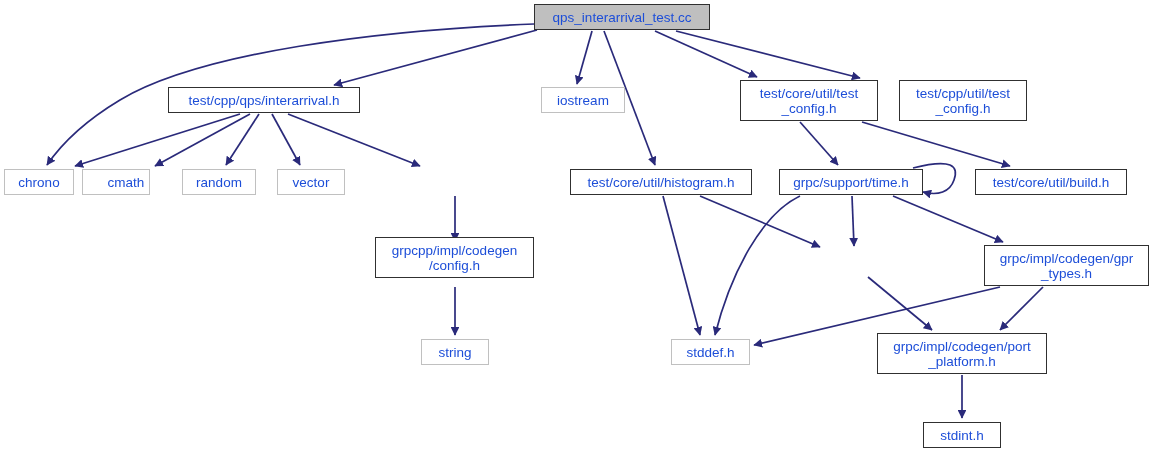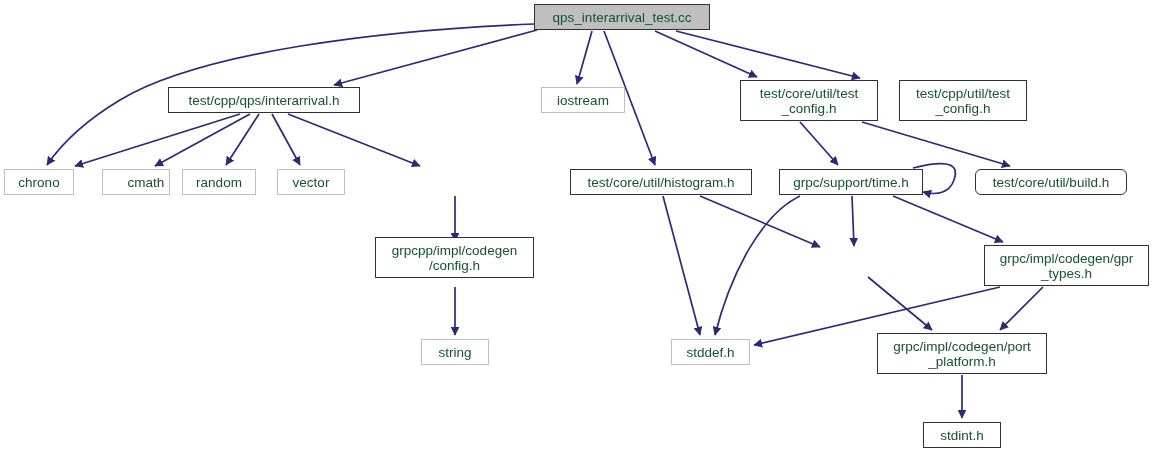--- a/index.html
+++ b/index.html
@@ -22,21 +22,21 @@
     width: 1153px;
     height: 455px;
   }
   .node {
     position: absolute;
     box-sizing: border-box;
     display: flex;
     align-items: center;
     justify-content: center;
     text-align: center;
-    color: #14532d;
+    color: #1d4ed8;
     font-size: 13.5px;
     line-height: 15px;
     background: #ffffff;
     white-space: pre-line;
     z-index: 2;
   }
   .node.sys {
     border: 1px solid #c0c0c0;
   }
   .node.proj {
@@ -106,32 +106,32 @@
   <div class="node sys" style="left:541px; top:87px; width:84px; height:26px;">iostream</div>
 
   <div class="node proj" style="left:740px; top:80px; width:138px; height:41px;">test/core/util/test
 _config.h</div>
 
   <div class="node proj" style="left:899px; top:80px; width:128px; height:41px;">test/cpp/util/test
 _config.h</div>
 
   <div class="node sys" style="left:4px; top:169px; width:70px; height:26px;">chrono</div>
 
-  <div class="node sys" style="left:102px; top:169px; width:68px; height:26px;padding-left:20px;">cmath</div>
+  <div class="node sys" style="left:82px; top:169px; width:68px; height:26px;padding-left:20px;">cmath</div>
 
   <div class="node sys" style="left:182px; top:169px; width:74px; height:26px;">random</div>
 
   <div class="node sys" style="left:277px; top:169px; width:68px; height:26px;">vector</div>
 
 
   <div class="node proj" style="left:570px; top:169px; width:182px; height:26px;">test/core/util/histogram.h</div>
 
   <div class="node proj" style="left:779px; top:169px; width:144px; height:26px;">grpc/support/time.h</div>
 
-  <div class="node proj" style="left:975px; top:169px; width:152px; height:26px;border-radius:6px;">test/core/util/build.h</div>
+  <div class="node proj" style="left:975px; top:169px; width:152px; height:26px;">test/core/util/build.h</div>
 
   <div class="node proj" style="left:375px; top:237px; width:159px; height:41px;">grpcpp/impl/codegen
 /config.h</div>
 
 
   <div class="node proj" style="left:984px; top:245px; width:165px; height:41px;">grpc/impl/codegen/gpr
 _types.h</div>
 
   <div class="node sys" style="left:421px; top:339px; width:68px; height:26px;">string</div>
 

